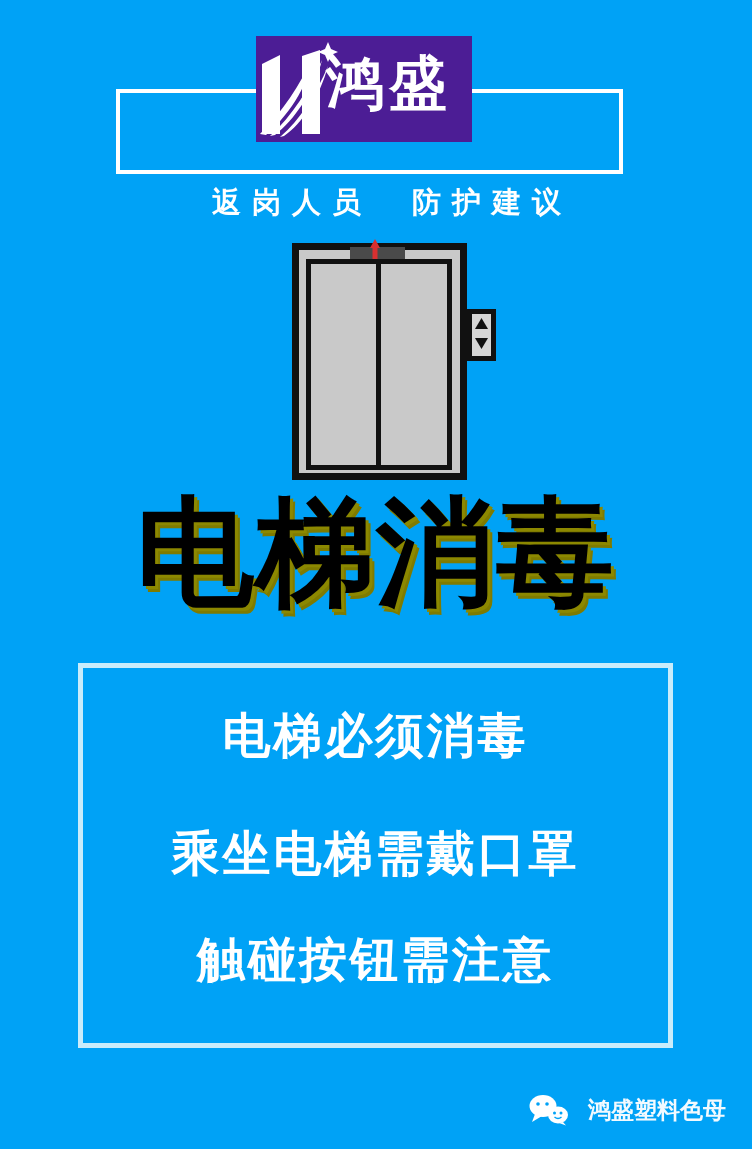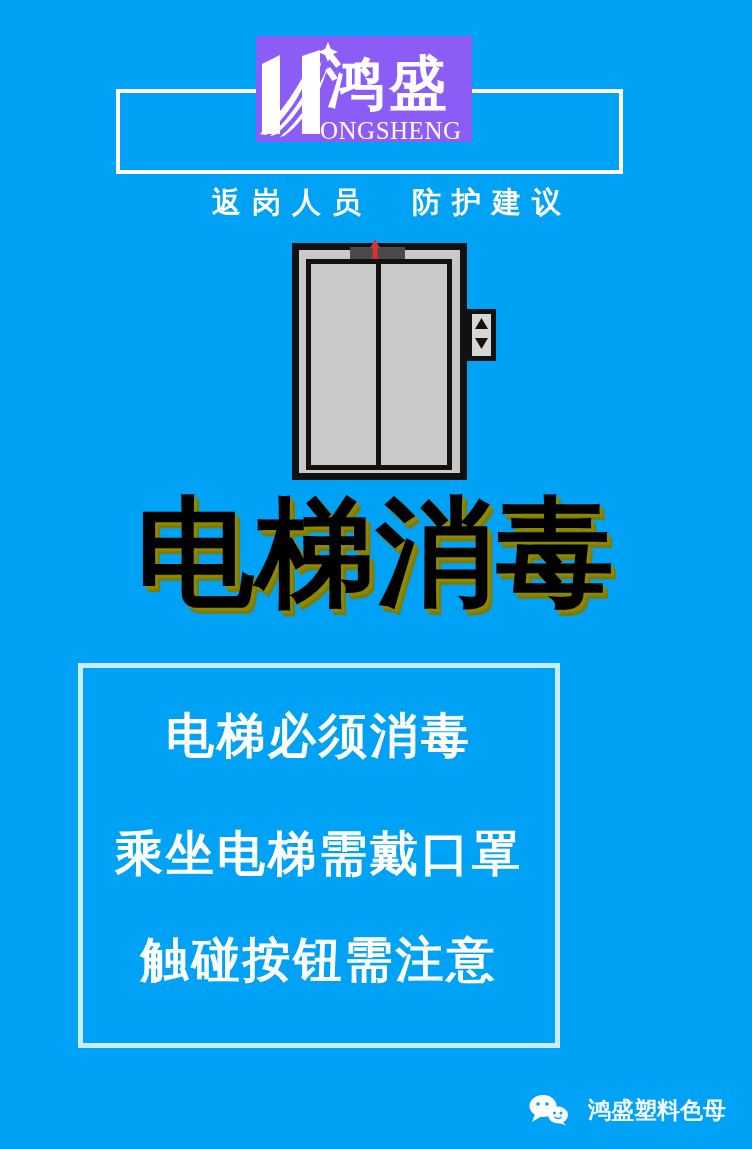--- a/index.html
+++ b/index.html
@@ -9,21 +9,21 @@
     font-family:"Liberation Sans","DejaVu Sans",sans-serif;
   }
   
   .header-box{
     position:absolute;left:116px;top:89px;width:507px;height:85px;
     border:4px solid #ffffff;box-sizing:border-box;
   }
   
   .logo{
     position:absolute;left:256px;top:36px;width:216px;height:106px;
-    background:#8b5cf6;
+    background:#4c1d95;
   }
   .logo-svg{position:absolute;left:0;top:6px;width:82px;height:98px;}
   .brand-cn{
     position:absolute;left:70px;top:18px;line-height:1;
     font-size:58px;font-weight:bold;color:#ffffff;letter-spacing:5px;white-space:nowrap;
   }
   .brand-en{
     position:absolute;left:64px;top:82px;line-height:1;
     font-family:"Liberation Serif","DejaVu Serif",serif;
     font-size:25px;color:#ffffff;letter-spacing:0.5px;white-space:nowrap;
@@ -32,21 +32,21 @@
     position:absolute;left:0;right:0;top:183px;text-align:center;
     color:#ffffff;font-size:29px;font-weight:bold;letter-spacing:11px;white-space:pre;padding-left:32px;
   }
   .elevator{position:absolute;left:285px;top:238px;width:225px;height:245px;}
   .title{
     position:absolute;left:0;right:0;top:488px;text-align:center;line-height:1.1;
     font-size:118px;font-weight:900;color:#000000;letter-spacing:2px;white-space:nowrap;
     text-shadow:3px 3px 0 #8c8800,5px 6px 0 #7f7b00;
   }
   .notice-box{
-    position:absolute;left:78px;top:663px;width:482px;height:385px;
+    position:absolute;left:78px;top:663px;width:595px;height:385px;
     border:5px solid #c9ecfb;box-sizing:border-box;
   }
   .notice-line{
     position:absolute;left:0;width:100%;text-align:center;line-height:1;
     color:#ffffff;font-size:48px;font-weight:bold;letter-spacing:3px;white-space:nowrap;
   }
   .notice-line.l1{top:44px;}
   .notice-line.l2{top:162px;}
   .notice-line.l3{top:268px;}
   .watermark{
@@ -65,21 +65,20 @@
   <div class="logo">
     <svg class="logo-svg" viewBox="0 0 82 98" xmlns="http://www.w3.org/2000/svg">
       <path d="M6,22 L24,13 L24,92 L6,92 Z" fill="#ffffff"></path>
       <path d="M46,14 L64,8 L64,92 L46,92 Z" fill="#ffffff"></path>
       <path d="M4,92 C26,70 44,44 57,14 C52,46 30,76 10,93 Z" fill="#ffffff"></path>
       <path d="M14,94 C36,74 54,46 66,18 C58,50 38,78 19,93 Z" fill="#ffffff"></path>
       <path d="M24,95 C44,78 60,52 72,24 C64,54 46,82 28,94 Z" fill="#ffffff"></path>
       <path d="M72,0 L75,7 L82,10 L75,13 L72,20 L69,13 L62,10 L69,7 Z" fill="#ffffff"></path>
     </svg>
     <div class="brand-cn">鸿盛</div>
-    <div class="brand-en">ONGSHENG</div>
   </div>
 
   <div class="subtitle">返岗人员　防护建议</div>
 
   <svg class="elevator" viewBox="0 0 225 245" xmlns="http://www.w3.org/2000/svg">
     <rect x="10.5" y="8.5" width="168" height="230" fill="#c9c9c9" stroke="#111111" stroke-width="7"></rect>
     <rect x="65" y="9" width="55" height="13" fill="#4a4a4a"></rect>
     <polygon points="90,1 95,10 92.5,10 92.5,21 87.5,21 87.5,10 85,10" fill="#d83030"></polygon>
     <rect x="23.5" y="23.5" width="141" height="206" fill="#c9c9c9" stroke="#111111" stroke-width="5"></rect>
     <line x1="93.5" y1="23" x2="93.5" y2="229" stroke="#111111" stroke-width="5"></line>

